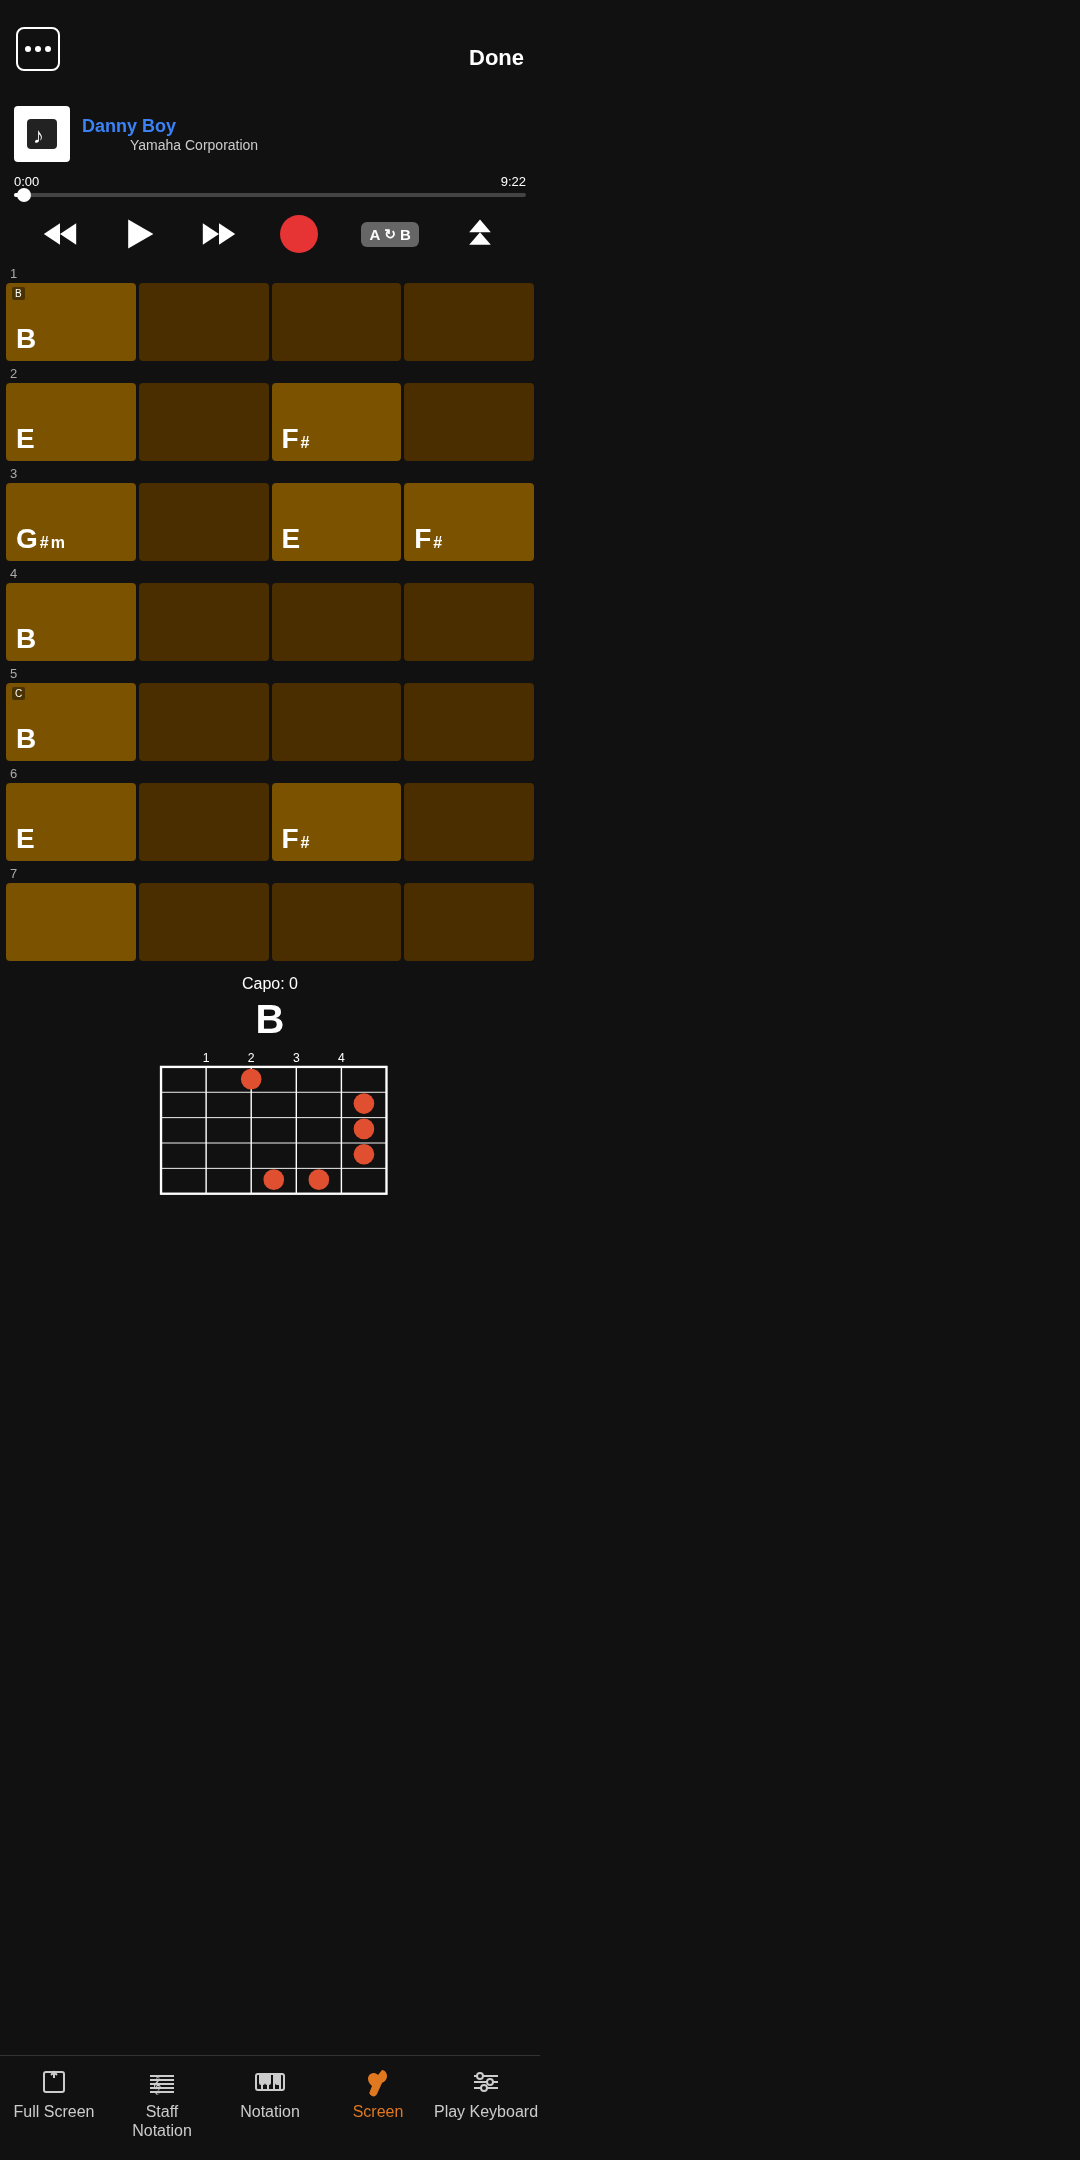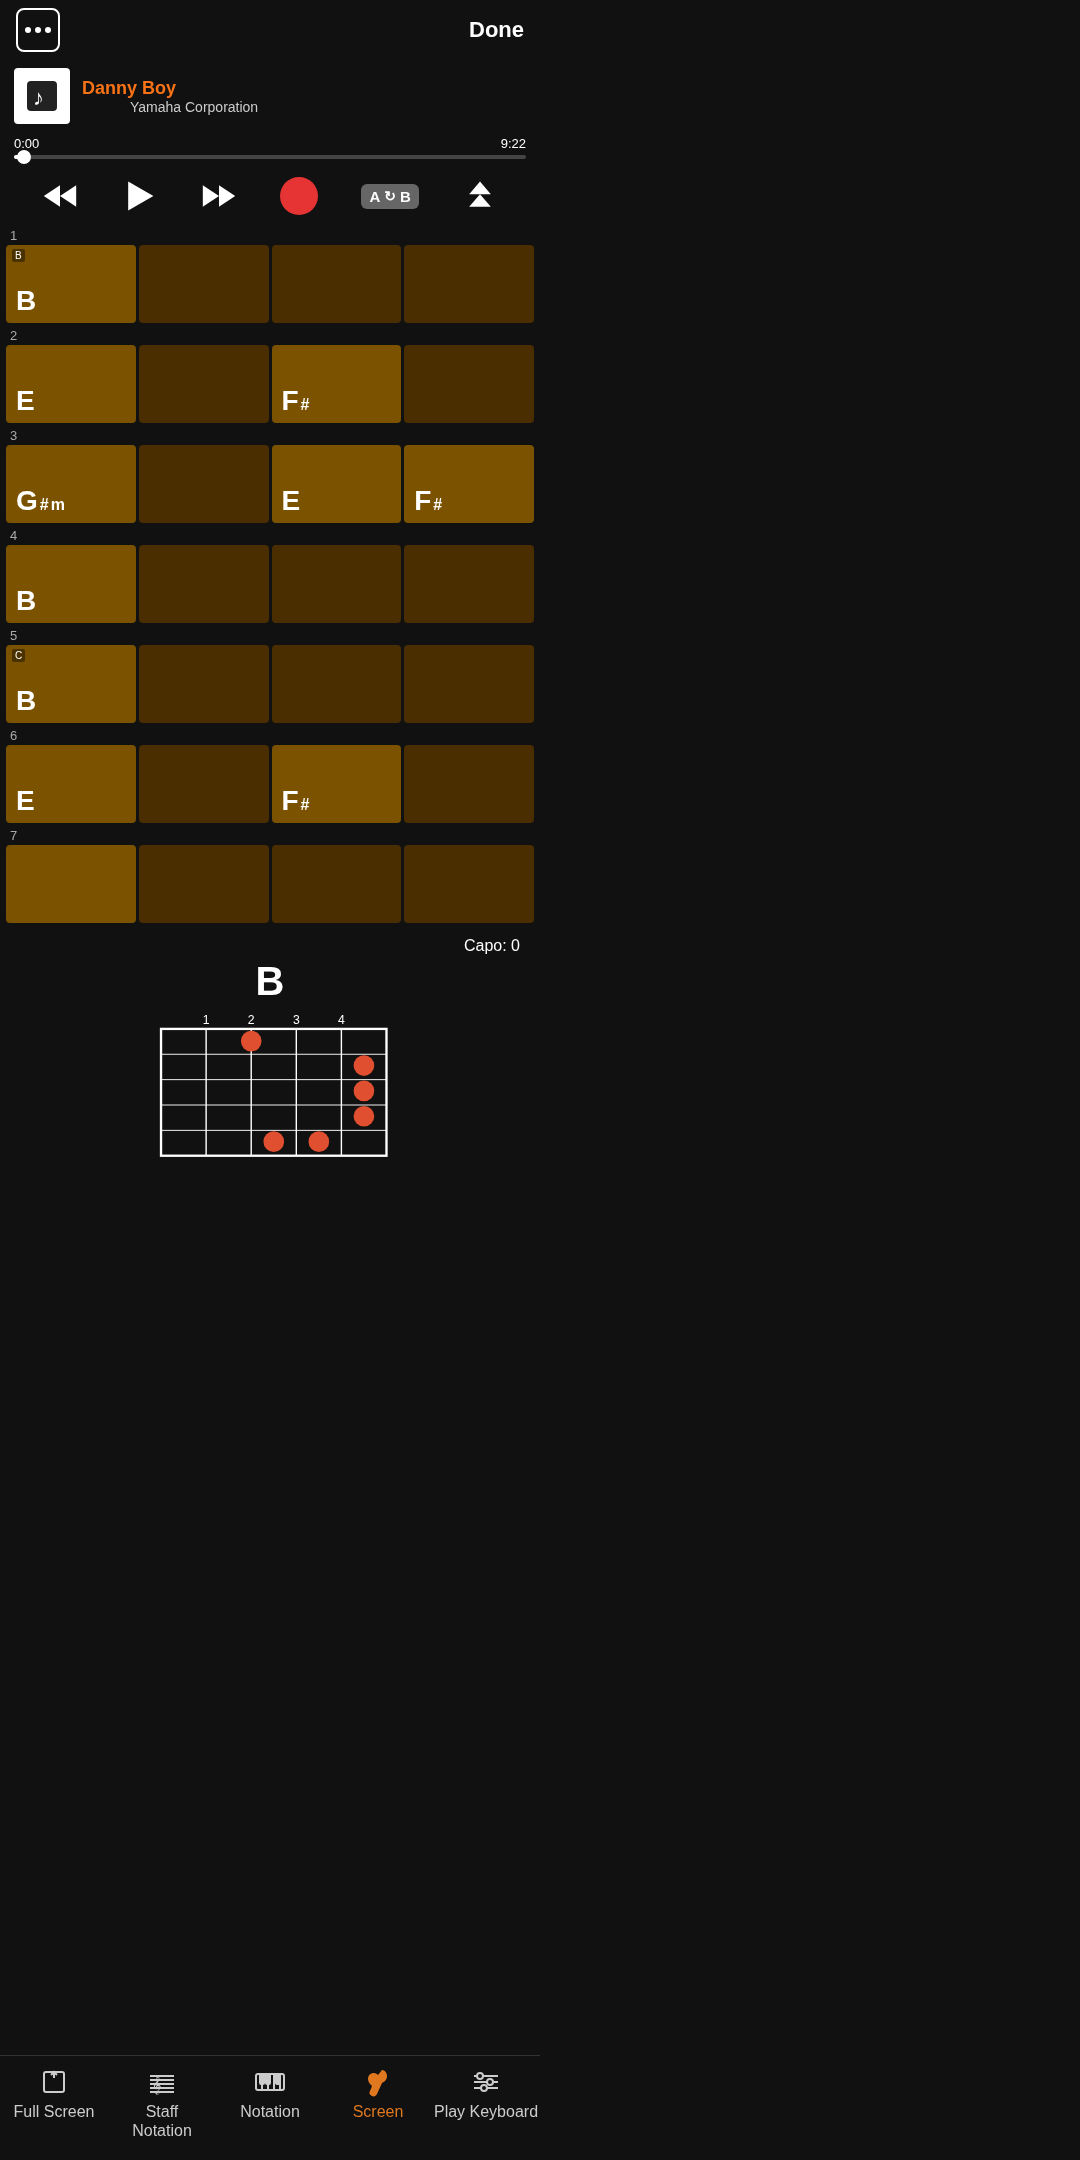--- a/index.html
+++ b/index.html
@@ -10,23 +10,23 @@
       font-family: -apple-system, BlinkMacSystemFont, 'Helvetica Neue', sans-serif;
       width: 540px;
       min-height: 1080px;
       overflow-x: hidden;
       font-size: 16px;
     }
 
     
     .header {
       display: flex;
-      align-items: center;
+      align-items: flex-end;
       justify-content: space-between;
-      padding: 8px 16px;
+      padding: 27px 16px;
       background: #111;
     }
     .header-menu-btn {
       width: 44px; height: 44px;
       border: 2px solid #fff;
       border-radius: 8px;
       display: flex; align-items: center; justify-content: center;
       cursor: pointer;
     }
     .three-dots {
@@ -55,21 +55,21 @@
     }
     .album-art {
       width: 56px; height: 56px;
       background: #fff;
       border-radius: 4px;
       display: flex; align-items: center; justify-content: center;
       flex-shrink: 0;
     }
     .album-art svg { width: 30px; height: 30px; }
     .track-info { flex: 1; }
-    .track-title { font-size: 18px; font-weight: bold; color: #f97316; }
+    .track-title { font-size: 18px; font-weight: bold; color: #3b82f6; }
     .track-artist { font-size: 14px; color: #ccc; margin-left: 48px; }
 
     
     .progress-section {
       padding: 4px 14px 8px;
       background: #111;
     }
     .progress-times {
       display: flex;
       justify-content: space-between;
@@ -197,21 +197,21 @@
       border-radius: 2px;
     }
 
     
     .chord-diagram-section {
       background: #111;
       padding: 12px 20px 6px;
     }
     .capo-line {
       display: flex;
-      justify-content: flex-end;
+      justify-content: center;
       font-size: 16px;
       color: #fff;
       margin-bottom: 4px;
     }
     .chord-diagram-title {
       text-align: center;
       font-size: 40px;
       font-weight: bold;
       color: #fff;
       margin-bottom: 8px;

